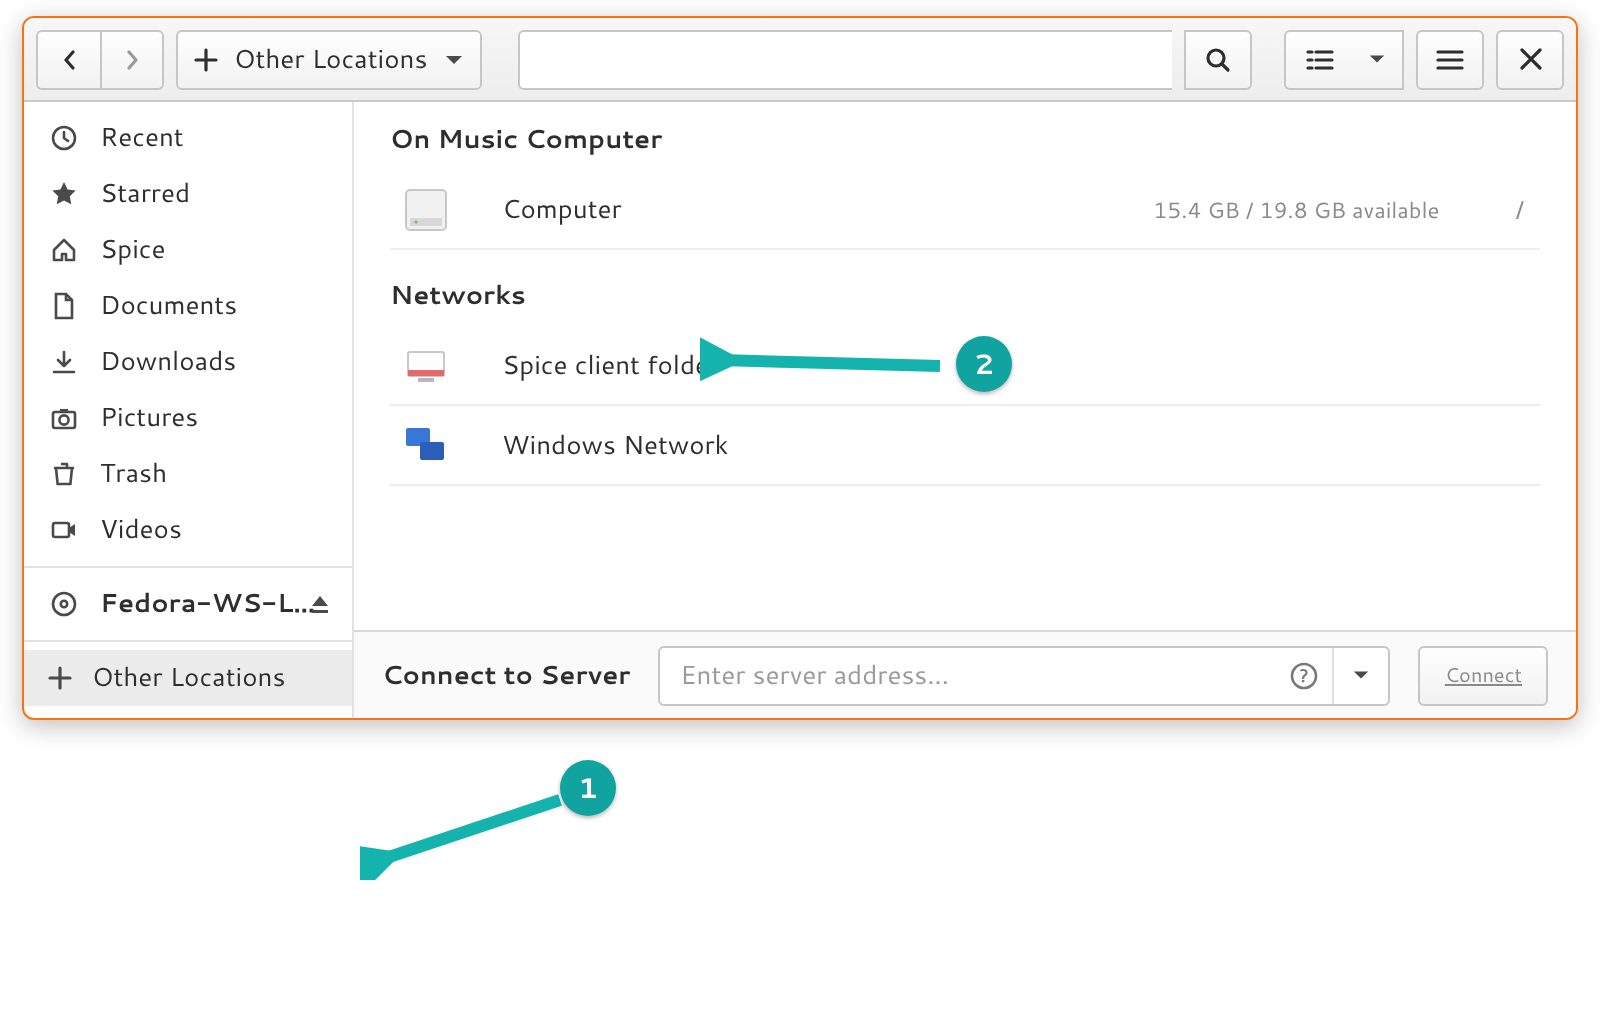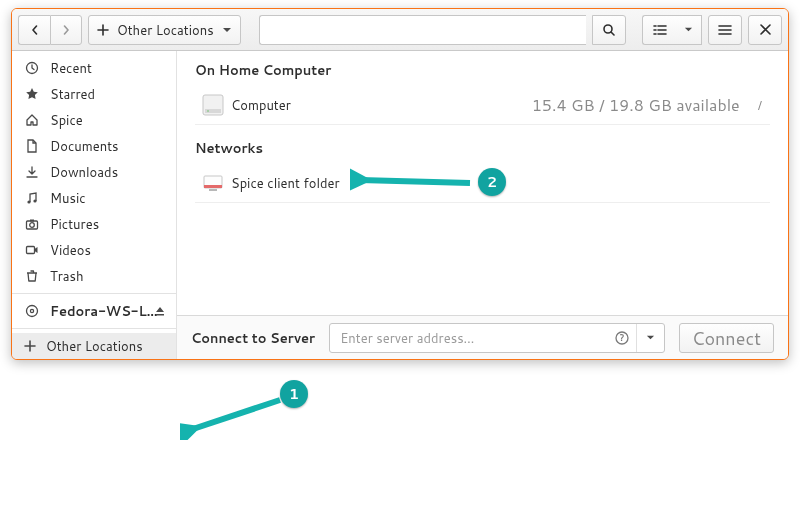--- a/index.html
+++ b/index.html
@@ -25,35 +25,35 @@
 .sidebar { width: 165px; border-right: 1px solid #e2e2e2; display: flex; flex-direction: column; font-size: 13px; color: #2e2e2e; }
 .side-item { height: 28px; display: flex; align-items: center; gap: 10px; padding: 0 12px; cursor: pointer; }
 .side-item .ico { width: 16px; height: 16px; display: flex; align-items: center; justify-content: center; color: #4a4a4a; }
 .side-sep { height: 1px; background: #e2e2e2; margin: 4px 0; }
 .side-item.dev { position: relative; font-weight: bold; }
 .eject { position: absolute; right: 10px; }
 .side-item.sel { background: #ececec; }
 .main { flex: 1; display: flex; flex-direction: column; min-width: 0; }
 .content { flex: 1; padding: 10px 18px 0 18px; overflow: auto; }
 .sec-title { font-weight: 700; font-size: 13px; color: #2e2e2e; margin-bottom: 6px; }
-.row { height: 40px; display: flex; align-items: center; gap: 4px; border-bottom: 1px solid #eee; cursor: pointer; padding: 0 4px; }
+.row { height: 40px; display: flex; align-items: center; gap: 24px; border-bottom: 1px solid #eee; cursor: pointer; padding: 0 4px; }
 .row .ic { width: 28px; height: 28px; display: flex; align-items: center; justify-content: center; }
 .row .name { font-size: 13px; color: #2e2e2e; flex: 0 0 auto; }
 .row .spacer { flex: 1; }
-.row .meta { font-size: 16px; color: #8a8a8a; }
+.row .meta { font-size: 11px; color: #8a8a8a; }
 .row .slash { font-size: 12px; color: #8a8a8a; margin-left: 14px; margin-right: 4px; }
 .sec-gap { height: 14px; }
 .footer { border-top: 1px solid #d9d9d9; background: #fafafa; height: 44px; display: flex; align-items: center; padding: 0 14px; gap: 14px; }
 .footer-label { font-weight: 700; font-size: 13px; color: #2e2e2e; }
 .footer-input-wrap { flex: 1; display: flex; height: 30px; border: 1px solid #c6c6c6; border-radius: 3px; background: #fff; align-items: center; }
 .footer-input { flex: 1; border: none; outline: none; padding: 0 10px; font-size: 13px; background: transparent; color: #b91c1c; }
 .footer-input::placeholder { color: #9a9a9a; }
 .hist { width: 28px; height: 100%; border-left: 1px solid #e0e0e0; display: flex; align-items: center; justify-content: center; cursor: pointer; }
 .help { width: 28px; height: 100%; display: flex; align-items: center; justify-content: center; color: #6a6a6a; cursor: pointer; }
-.connect-btn { height: 30px; border: 1px solid #c6c6c6; border-radius: 3px; padding: 0 12px; background: linear-gradient(#fefefe,#f2f2f2); color: #8a8a8a; font-size: 18px; cursor: default; }
+.connect-btn { height: 30px; border: 1px solid #c6c6c6; border-radius: 3px; padding: 0 12px; background: linear-gradient(#fefefe,#f2f2f2); color: #8a8a8a; font-size: 10px; cursor: default; text-decoration: underline; }
 svg { display: block; }
 
 .annot { position: absolute; pointer-events: none; }
 .badge { width: 28px; height: 28px; border-radius: 50%; background: #11a3a0; color: #fff; font-weight: 700; display: flex; align-items: center; justify-content: center; font-size: 14px; box-shadow: 0 1px 2px rgba(0,0,0,0.3); }
 </style>
 </head>
 <body>
 
 <div class="window">
 
@@ -154,53 +154,43 @@
         <span class="ico">
             <svg width="14" height="14" viewBox="0 0 14 14">
               <path d="M7 2v7M4 6l3 3 3-3M2 12h10" stroke="#4a4a4a" stroke-width="1.3" fill="none" stroke-linecap="round" stroke-linejoin="round"></path>
             </svg>
           </span>
         <span>Downloads</span>
       </div>
       <div class="side-item">
         <span class="ico">
             <svg width="14" height="14" viewBox="0 0 14 14">
-              <path d="M5 11V3l6-1v8" stroke="#4a4a4a" stroke-width="1.3" fill="none"></path>
-              <circle cx="4" cy="11" r="1.6" fill="#4a4a4a"></circle>
-              <circle cx="10" cy="10" r="1.6" fill="#4a4a4a"></circle>
-            </svg>
-          </span>
-        <span>Music</span>
-      </div>
-      <div class="side-item">
-        <span class="ico">
-            <svg width="14" height="14" viewBox="0 0 14 14">
               <rect x="1.5" y="4" width="11" height="8" rx="1" stroke="#4a4a4a" stroke-width="1.3" fill="none"></rect>
               <circle cx="7" cy="8" r="2.3" stroke="#4a4a4a" stroke-width="1.3" fill="none"></circle>
               <rect x="5" y="2.5" width="4" height="2" fill="#4a4a4a"></rect>
             </svg>
           </span>
         <span>Pictures</span>
       </div>
       <div class="side-item">
         <span class="ico">
             <svg width="14" height="14" viewBox="0 0 14 14">
+              <path d="M3 4h8l-.8 8H3.8zM2 4h10M5.5 2h3v2" stroke="#4a4a4a" stroke-width="1.3" fill="none" stroke-linejoin="round"></path>
+            </svg>
+          </span>
+        <span>Trash</span>
+      </div>
+      <div class="side-item">
+        <span class="ico">
+            <svg width="14" height="14" viewBox="0 0 14 14">
               <rect x="1.5" y="3.5" width="8" height="7" rx="1" stroke="#4a4a4a" stroke-width="1.3" fill="none"></rect>
               <path d="M9.5 6l3-2v6l-3-2z" fill="#4a4a4a"></path>
             </svg>
           </span>
         <span>Videos</span>
-      </div>
-      <div class="side-item">
-        <span class="ico">
-            <svg width="14" height="14" viewBox="0 0 14 14">
-              <path d="M3 4h8l-.8 8H3.8zM2 4h10M5.5 2h3v2" stroke="#4a4a4a" stroke-width="1.3" fill="none" stroke-linejoin="round"></path>
-            </svg>
-          </span>
-        <span>Trash</span>
       </div>
       <div class="side-sep"></div>
       <div class="side-item dev">
         <span class="ico">
             <svg width="14" height="14" viewBox="0 0 14 14">
               <circle cx="7" cy="7" r="5.5" stroke="#4a4a4a" stroke-width="1.3" fill="none"></circle>
               <circle cx="7" cy="7" r="1.6" stroke="#4a4a4a" stroke-width="1.3" fill="none"></circle>
             </svg>
           </span>
         <span>Fedora-WS-L…</span>
@@ -214,21 +204,21 @@
       <div class="side-item sel">
         <svg width="12" height="12" viewBox="0 0 12 12">
             <path d="M6 1v10M1 6h10" stroke="#4a4a4a" stroke-width="1.6" stroke-linecap="round"></path>
           </svg>
         <span>Other Locations</span>
       </div>
     </div>
 
     <div class="main">
       <div class="content">
-        <div class="sec-title">On Home Computer</div>
+        <div class="sec-title">On Music Computer</div>
         <div class="row">
           <span class="ic">
             <svg width="26" height="26" viewBox="0 0 26 26">
                 <rect x="3" y="3" width="20" height="20" rx="2" fill="#f1f1f1" stroke="#c7c7c7"></rect>
                 <rect x="5" y="17" width="16" height="4" fill="#d8d8d8"></rect>
                 <circle cx="8" cy="19" r="0.8" fill="#6ac06a"></circle>
               </svg>
           </span>
           <span class="name">Computer</span>
           <span class="spacer"></span>
@@ -239,20 +229,29 @@
         <div class="sec-title">Networks</div>
         <div class="row">
           <span class="ic">
             <svg width="26" height="26" viewBox="0 0 26 26">
                 <rect x="4" y="6" width="18" height="12" rx="1" fill="#fdfdfd" stroke="#c7c7c7"></rect>
                 <rect x="4" y="15" width="18" height="3" fill="#e46a6a"></rect>
                 <rect x="9" y="19" width="8" height="2" fill="#b8b8b8"></rect>
               </svg>
           </span>
           <span class="name">Spice client folder</span>
+        </div>
+        <div class="row">
+          <span class="ic">
+            <svg width="26" height="26" viewBox="0 0 26 26">
+                <rect x="3" y="4" width="12" height="9" rx="1" fill="#3a76d6"></rect>
+                <rect x="10" y="11" width="12" height="9" rx="1" fill="#2a5fb8"></rect>
+              </svg>
+          </span>
+          <span class="name">Windows Network</span>
         </div>
       </div>
       <div class="footer">
         <span class="footer-label">Connect to Server</span>
         <div class="footer-input-wrap">
           <input class="footer-input" placeholder="Enter server address…" style="">
           <span class="help">
             <svg width="14" height="14" viewBox="0 0 14 14">
                 <circle cx="7" cy="7" r="6" stroke="#7a7a7a" stroke-width="1.3" fill="none"></circle>
                 <text x="7" y="10" text-anchor="middle" font-size="9" fill="#7a7a7a" font-weight="bold">?</text>

